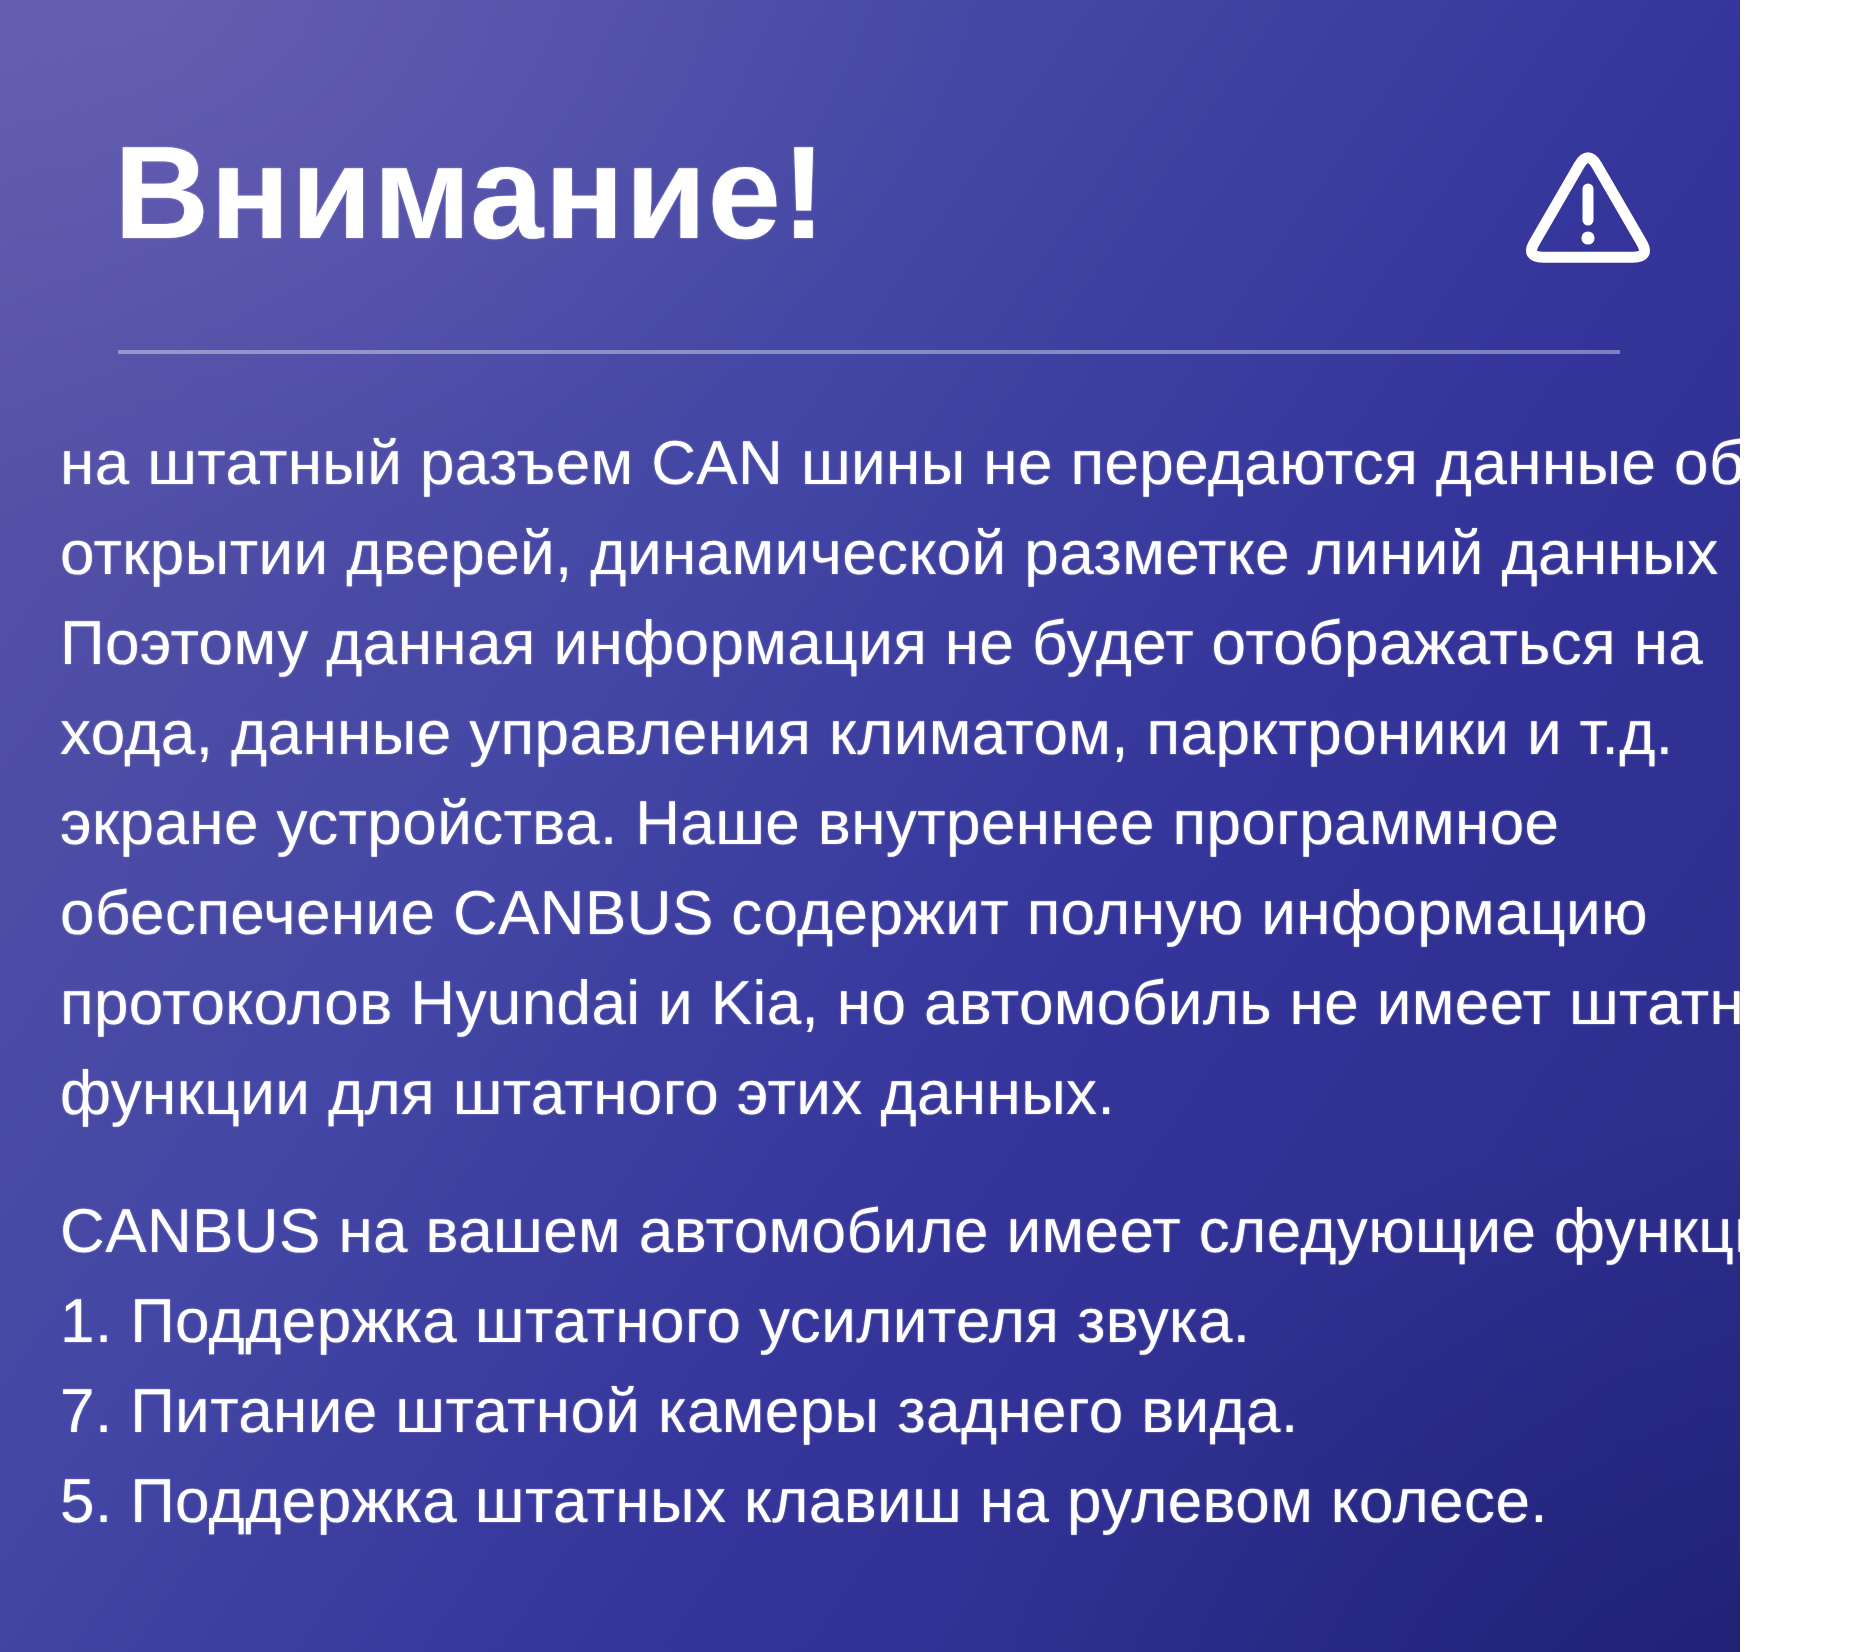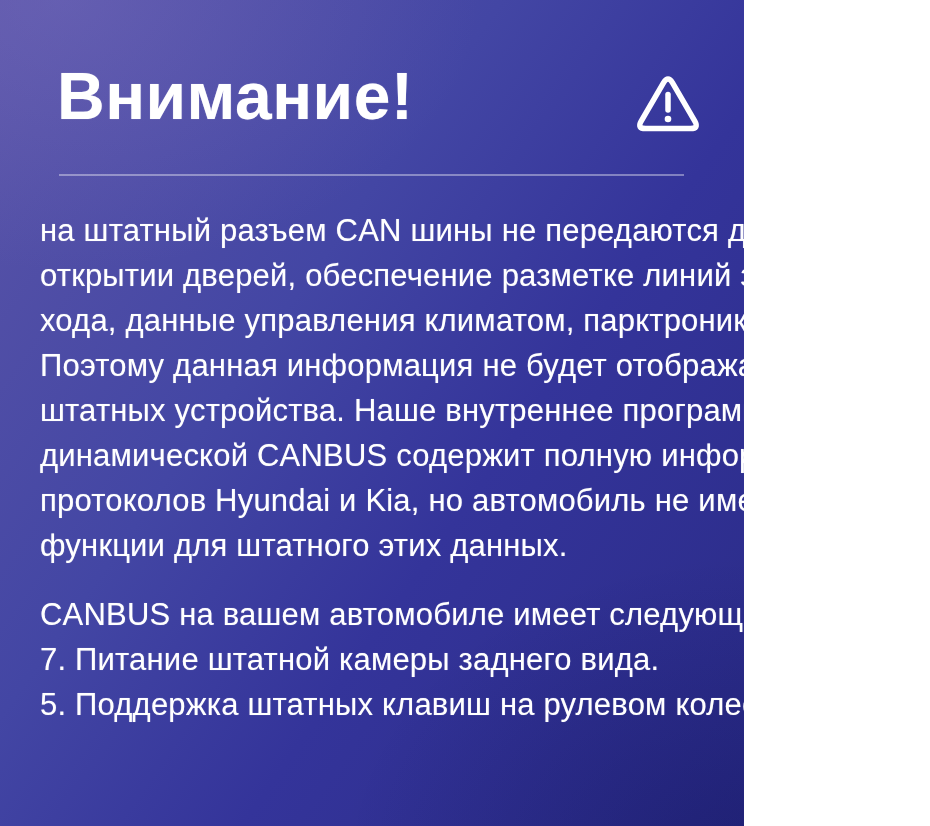--- a/index.html
+++ b/index.html
@@ -7,21 +7,21 @@
     padding: 0;
   }
   body {
     width: 930px;
     height: 826px;
     overflow: hidden;
     font-family: "Liberation Sans", "DejaVu Sans", sans-serif;
   }
   .card {
     position: relative;
-    width: 744px;
+    width: 870px;
     height: 826px;
     box-sizing: border-box;
     color: #ffffff;
     background:
       radial-gradient(ellipse 700px 450px at 8% 0%, rgba(130,120,200,0.30), rgba(130,120,200,0) 60%),
       radial-gradient(ellipse 650px 500px at 100% 105%, rgba(10,12,80,0.35), rgba(10,12,80,0) 62%),
       linear-gradient(125deg, #5b55a8 0%, #4346a4 38%, #34349a 62%, #2a2b87 100%);
   }
   .header-row {
     display: flex;
@@ -42,21 +42,21 @@
     margin-top: 13px;
     flex: 0 0 auto;
   }
   .divider {
     height: 1.5px;
     background: rgba(255,255,255,0.38);
     margin: 37px 60px 0 59px;
     border: none;
   }
   .body-text {
-    margin: 32px 0 0 40px;
+    margin: 32px 0 0 30px;
     font-size: 31px;
     font-weight: 400;
     line-height: 45px;
     letter-spacing: 0.2px;
     text-shadow: 0 0 1px rgba(255,255,255,0.45);
   }
   .para {
     margin: 0;
   }
   .para + .para {
@@ -83,29 +83,30 @@
       </svg>
     </span>
   </div>
 
   <div class="divider"></div>
 
   <div class="body-text">
 
     <p class="para">
       <span class="line">на штатный разъем CAN шины не передаются данные об</span>
-      <span class="line">открытии дверей, обеспечение разметке линий заднего</span>
+      <span class="line">открытии дверей, динамической разметке линий данных</span>
+      <span class="line">Поэтому данная информация не будет отображаться на</span>
       <span class="line">хода, данные управления климатом, парктроники и т.д.</span>
-      <span class="line">Поэтому данная информация не будет отображаться на</span>
-      <span class="line">штатных устройства. Наше внутреннее программное</span>
-      <span class="line">динамической CANBUS содержит полную информацию</span>
+      <span class="line">экране устройства. Наше внутреннее программное</span>
+      <span class="line">обеспечение CANBUS содержит полную информацию</span>
       <span class="line">протоколов Hyundai и Kia, но автомобиль не имеет штатной</span>
       <span class="line">функции для штатного этих данных.</span>
     </p>
 
     <p class="para">
       <span class="line">CANBUS на вашем автомобиле имеет следующие функции:</span>
+      <span class="line">1. Поддержка штатного усилителя звука.</span>
       <span class="line">7. Питание штатной камеры заднего вида.</span>
       <span class="line">5. Поддержка штатных клавиш на рулевом колесе.</span>
     </p>
 
   </div>
 </div>
 
 </body></html>

